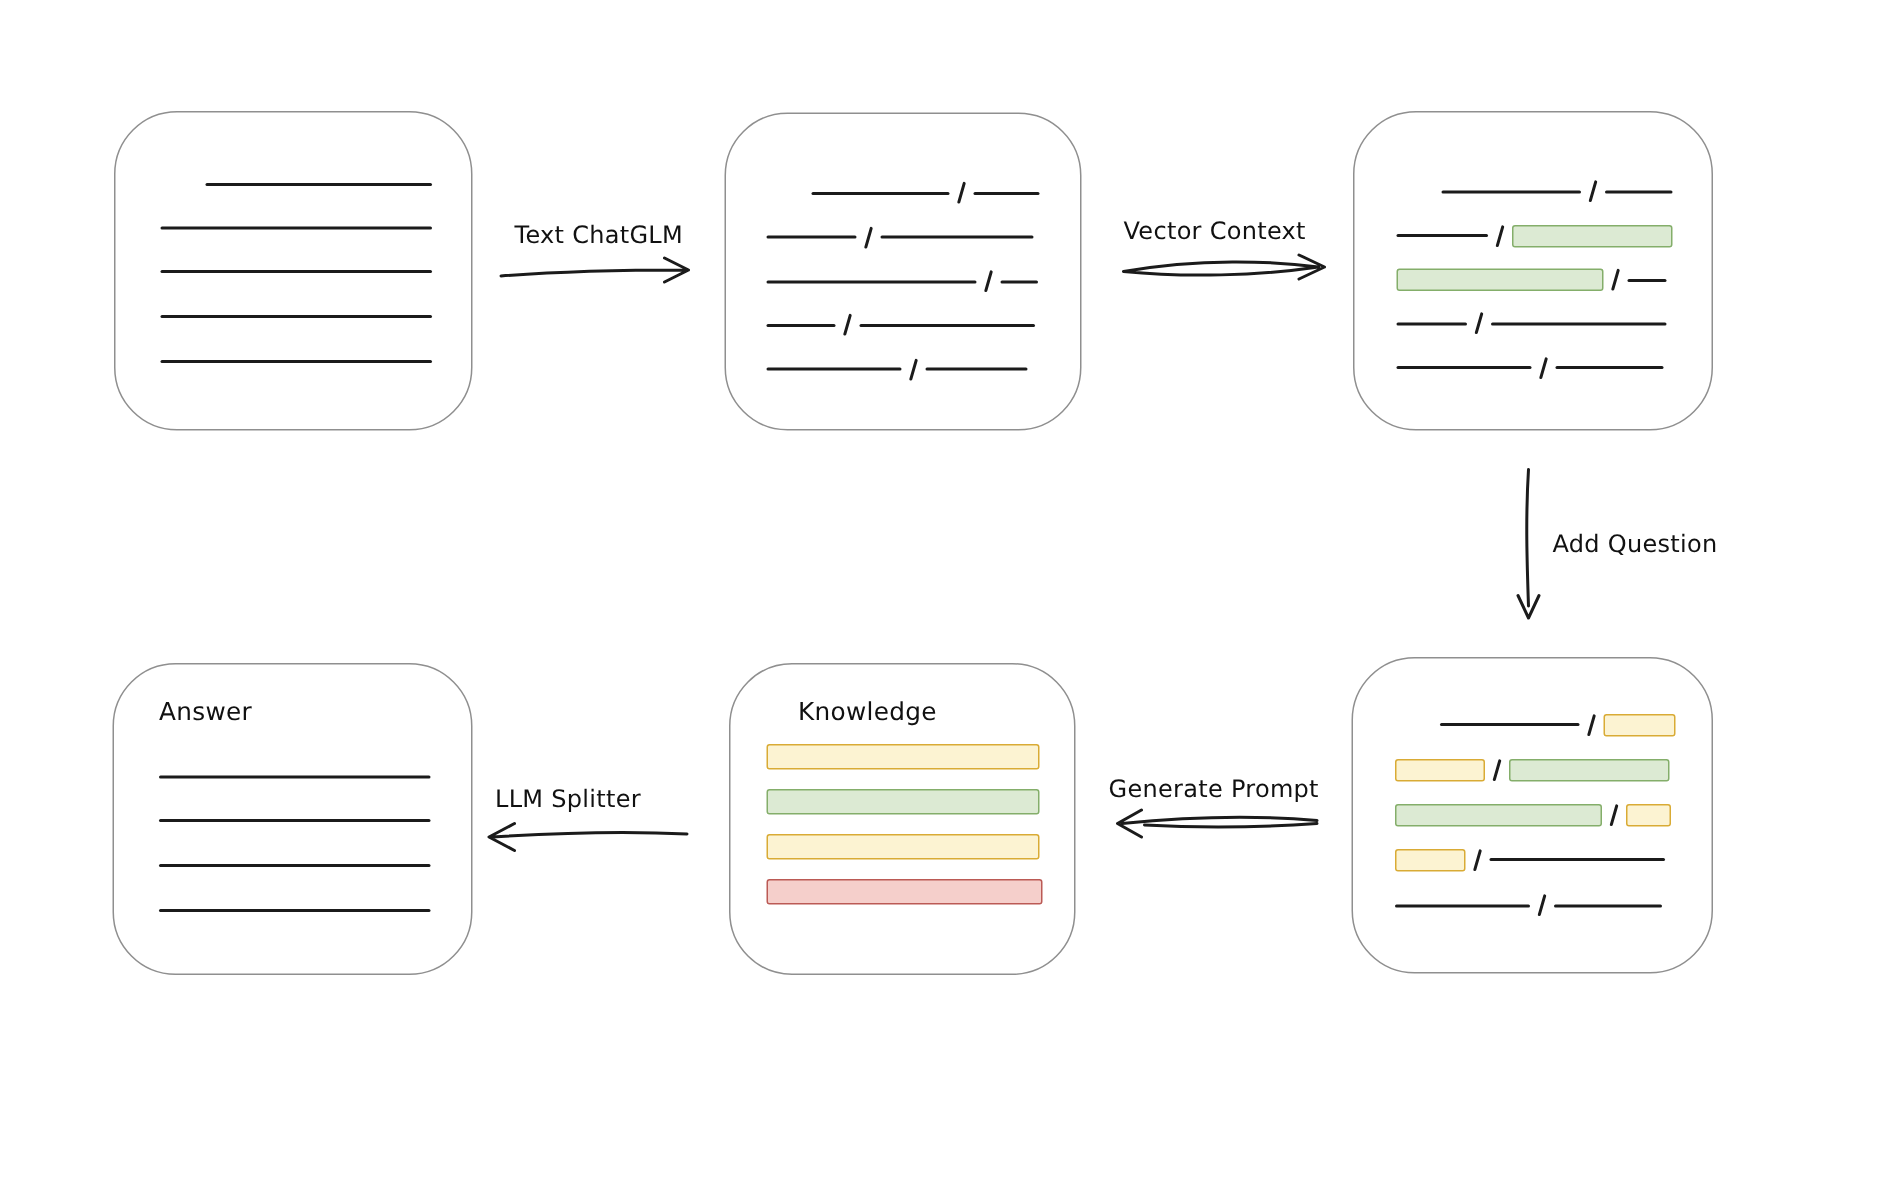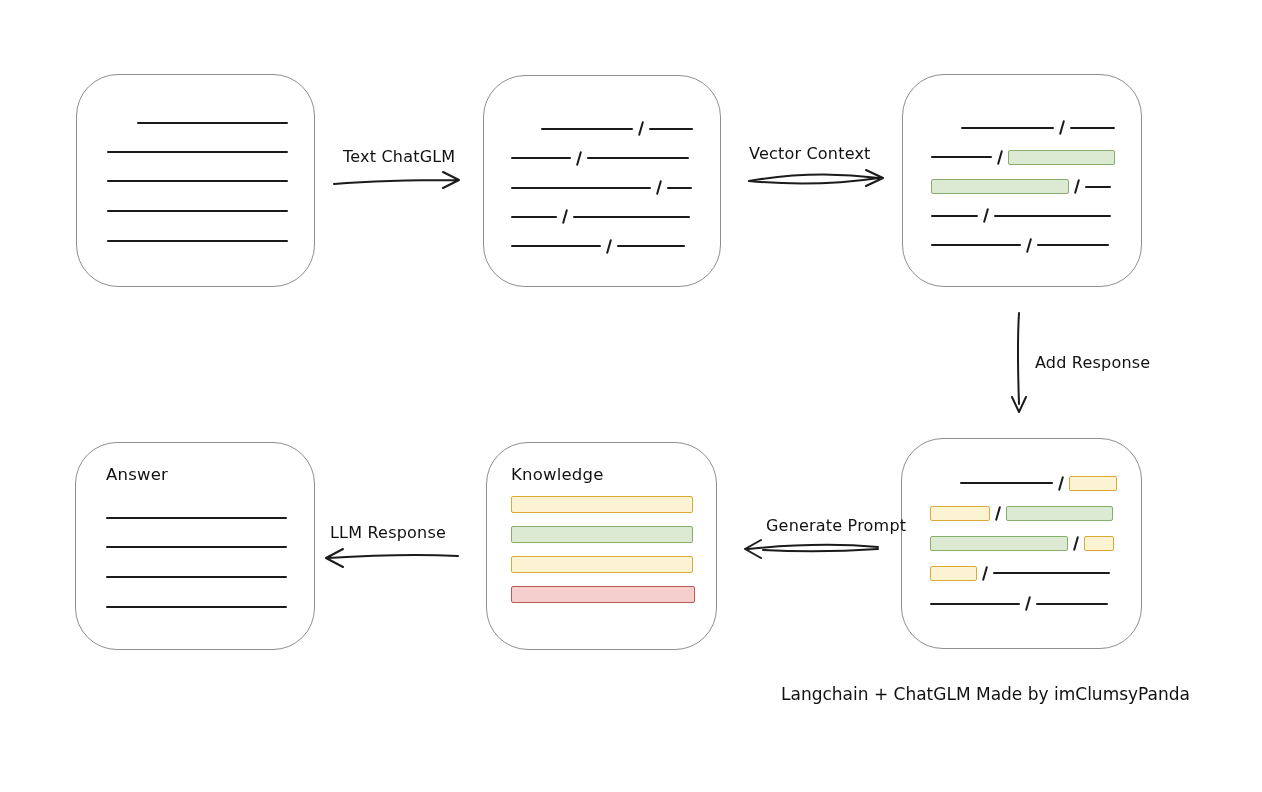--- a/index.html
+++ b/index.html
@@ -189,21 +189,21 @@
         <div class="seg-line" style="width: 117px;"></div>
       </div>
       <div class="row" style="height: 31px;">
         <div class="seg-line" style="width: 90px;"></div>
         <div class="seg-slash"></div>
         <div class="seg-line" style="width: 72px;"></div>
       </div>
     </div>
 
   <div class="box" style="left:486px;top:442px;width:231px;height:208px;padding:16px 0 0 24px;">
-      <div class="row" style="height: 30px;">
+      <div class="row" style="height: 30px; margin-left: 21px;">
         <div class="seg-label">Knowledge</div>
       </div>
       <div class="row" style="height: 30px;">
         <div class="seg-chunk bar yellow" style="width: 182px;"></div>
       </div>
       <div class="row" style="height: 30px;">
         <div class="seg-chunk bar green" style="width: 182px;"></div>
       </div>
       <div class="row" style="height: 30px;">
         <div class="seg-chunk bar yellow" style="width: 182px;"></div>
@@ -235,18 +235,17 @@
   <svg id="arrows" width="1262" height="792" viewBox="0 0 1262 792">
     <path d="M334,184 C372,181 420,180 457,180 M443,172 L459,180 L443,188"></path>
     <path d="M749,181 C800,172 848,174 879,178 M879,178 C838,184 790,185 749,181 M866,170 L883,178 L866,186"></path>
     <path d="M1019,313 C1017,345 1018,375 1019,404 M1012,397 L1019,412 L1026,397"></path>
     <path d="M878,547 C832,543 788,545 748,549 M878,549 C835,552 800,552 763,550 M761,540 L745,549 L761,558"></path>
     <path d="M458,556 C420,554 375,555 328,558 M343,549 L326,558 L343,567"></path>
   </svg>
 
   <div class="arrow-label" style="left:343px;top:147px;">Text ChatGLM</div>
   <div class="arrow-label" style="left:749px;top:144px;">Vector Context</div>
-  <div class="arrow-label" style="left:1035px;top:353px;">Add Response</div>
-  <div class="arrow-label" style="left:766px;top:516px;">Generate Prompt</div>
-  <div class="arrow-label" style="left:330px;top:523px;">LLM Response</div>
-
-  <div class="credit">Langchain + ChatGLM Made by imClumsyPanda</div>
+  <div class="arrow-label" style="left:1035px;top:353px;">Add Question</div>
+  <div class="arrow-label" style="left:739px;top:516px;">Generate Prompt</div>
+  <div class="arrow-label" style="left:330px;top:523px;">LLM Splitter</div>
+
 </div>
 
 </body></html>

